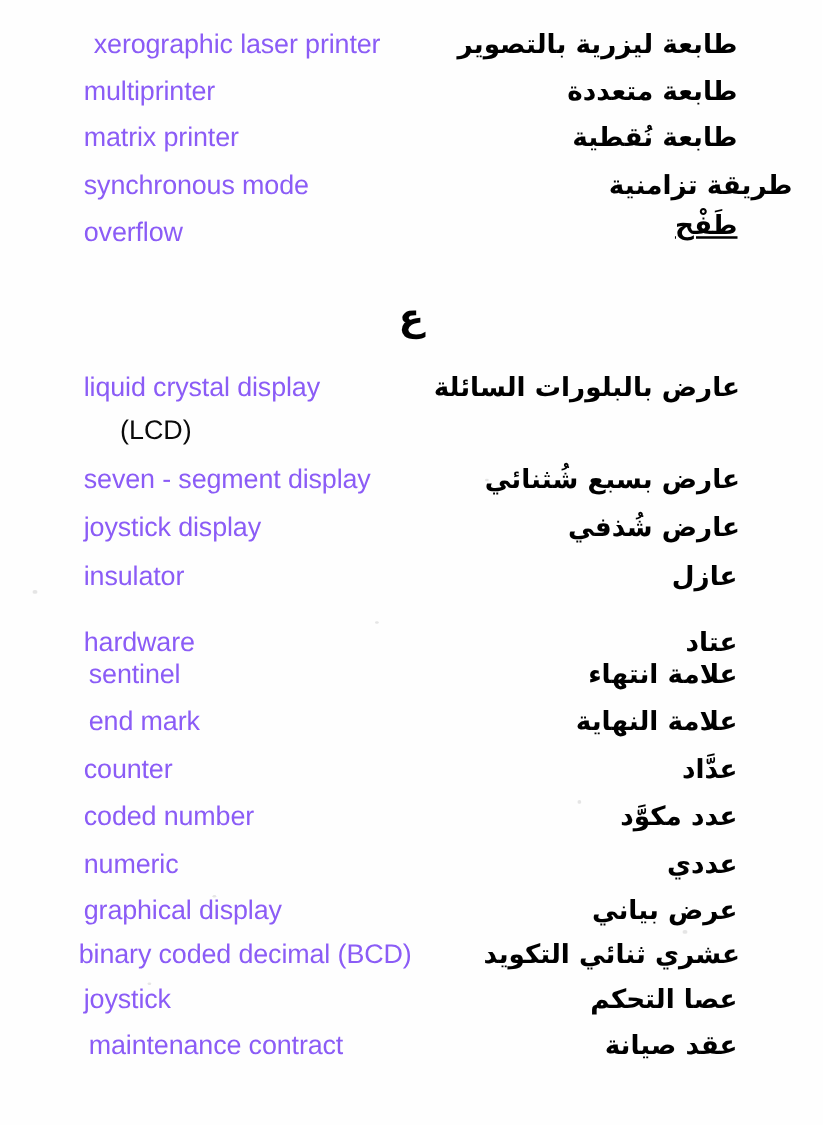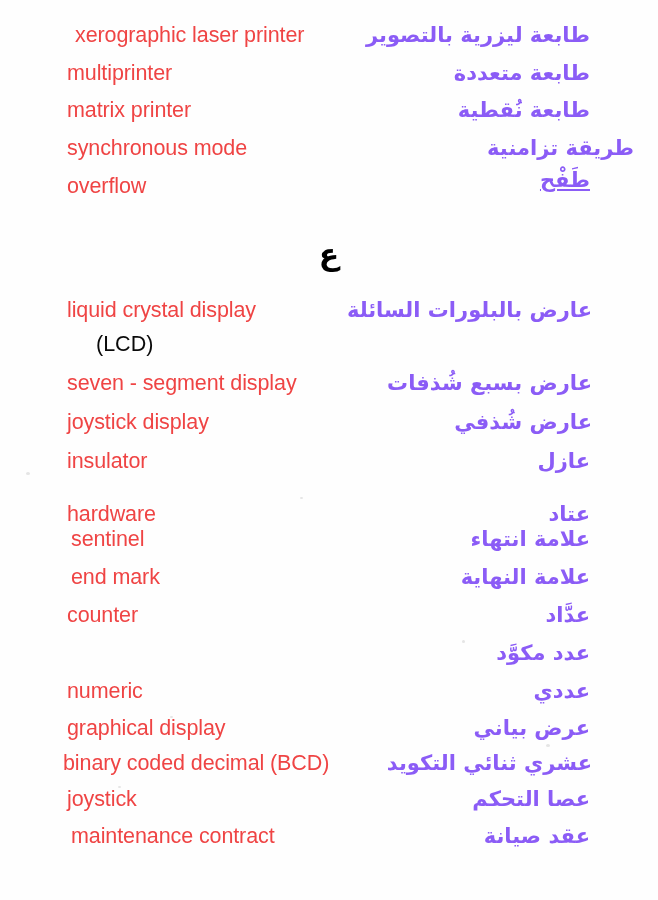--- a/index.html
+++ b/index.html
@@ -27,38 +27,38 @@
   }
 
   .en {
     position: absolute;
     left: 67px;
     top: 0;
     font-family: "Liberation Sans", sans-serif;
     font-size: 21.5px;
     line-height: 26px;
     letter-spacing: -0.1px;
-    color: #ef4444;
+    color: #8b5cf6;
     white-space: nowrap;
   }
 
   .en.indent-1 { left: 71px; }
   .en.indent-2 { left: 75px; }
   .en.indent-3 { left: 63px; }
 
   .ar {
     position: absolute;
     right: 68px;
     top: -2px;
     direction: rtl;
     unicode-bidi: bidi-override;
     font-family: "DejaVu Sans", sans-serif;
     font-size: 21px;
     line-height: 30px;
-    color: #8b5cf6;
+    color: #000000;
     white-space: nowrap;
     font-weight: 600;
   }
 
   .ar.wide { right: 66px; }
 
   
   .cont {
     position: absolute;
     left: 96px;
@@ -131,21 +131,21 @@
   <div class="section-letter" style="top:238px;">ع</div>
 
   <div class="entry" style="top:297px;">
     <span class="en">liquid crystal display</span>
     <span class="ar wide">عارض بالبلورات السائلة</span>
   </div>
   <div class="cont" style="top:331px;">(LCD)</div>
 
   <div class="entry" style="top:370px;">
     <span class="en">seven - segment display</span>
-    <span class="ar wide">عارض بسبع شُذفات</span>
+    <span class="ar wide">عارض بسبع شُثنائي</span>
   </div>
 
   <div class="entry" style="top:409px;">
     <span class="en">joystick display</span>
     <span class="ar wide">عارض شُذفي</span>
   </div>
 
   <div class="entry" style="top:448px;">
     <span class="en">insulator</span>
     <span class="ar">عازل</span>
@@ -165,20 +165,21 @@
     <span class="en indent-1">end mark</span>
     <span class="ar">علامة النهاية</span>
   </div>
 
   <div class="entry" style="top:602px;">
     <span class="en">counter</span>
     <span class="ar">عدَّاد</span>
   </div>
 
   <div class="entry" style="top:640px;">
+    <span class="en">coded number</span>
     <span class="ar">عدد مكوَّد</span>
   </div>
 
   <div class="entry" style="top:678px;">
     <span class="en">numeric</span>
     <span class="ar">عددي</span>
   </div>
 
   <div class="entry" style="top:715px;">
     <span class="en">graphical display</span>

